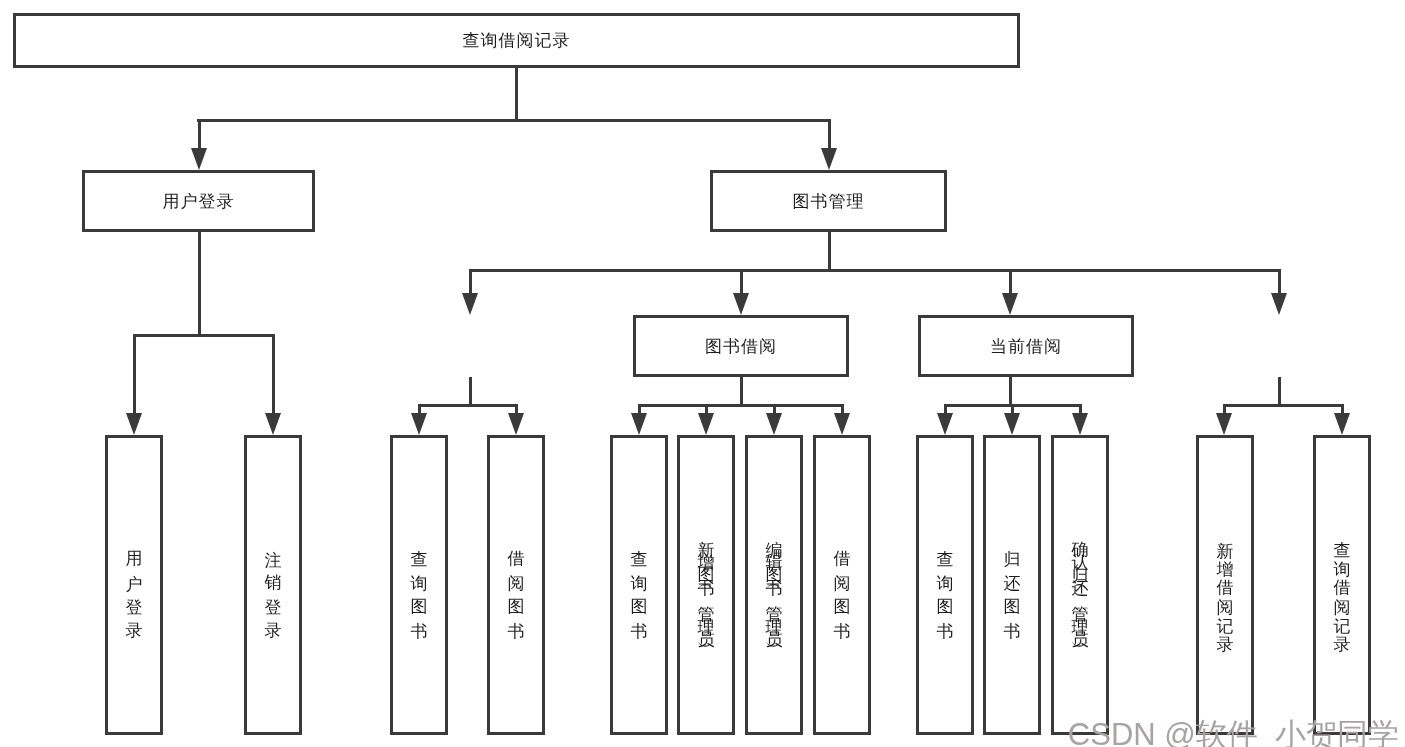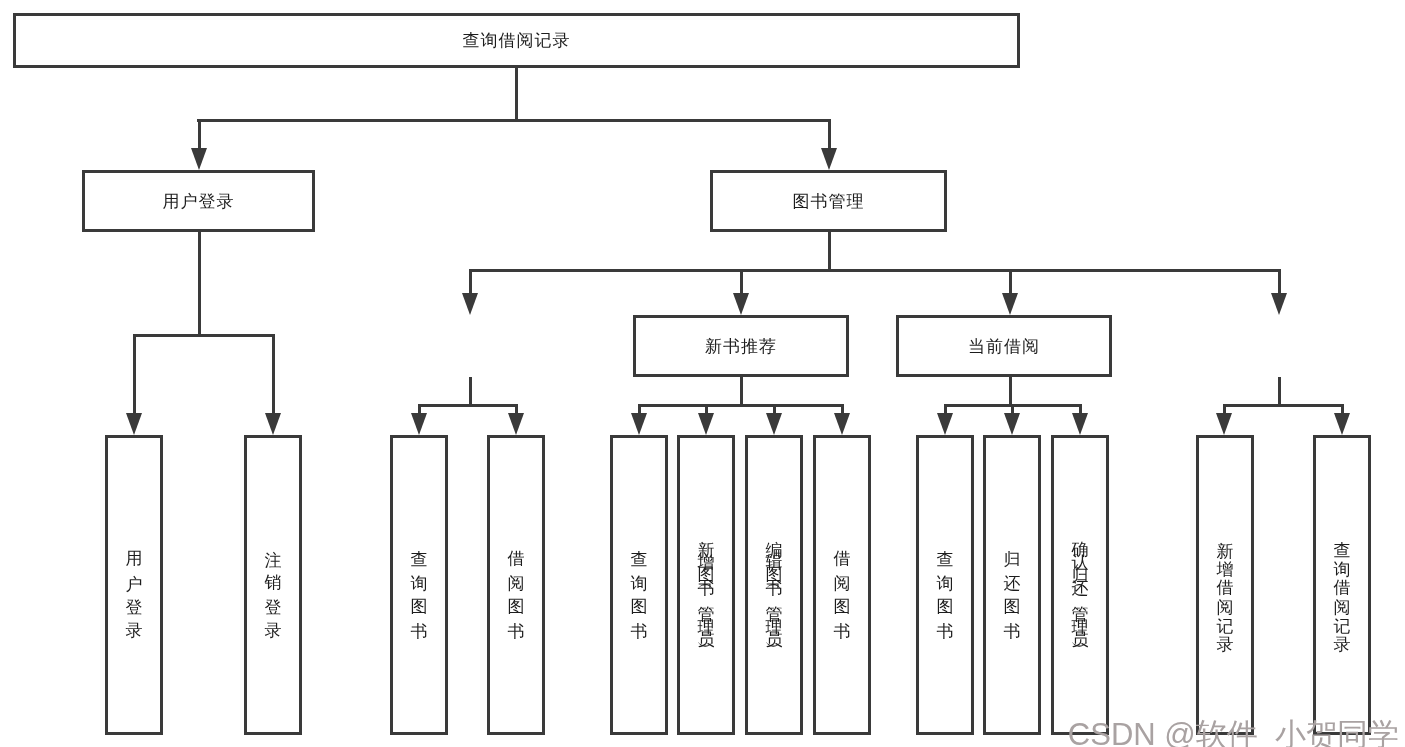--- a/index.html
+++ b/index.html
@@ -49,23 +49,23 @@
   </div>
 
   <div class="box" style="left:82px;top:170px;width:233px;height:62px">
     <span>用户登录</span>
   </div>
   <div class="box" style="left:710px;top:170px;width:237px;height:62px">
     <span>图书管理</span>
   </div>
 
   <div class="box" style="left:633px;top:315px;width:216px;height:62px">
-    <span>新书推荐</span>
+    <span>图书借阅</span>
   </div>
-  <div class="box" style="left:896px;top:315px;width:216px;height:62px">
+  <div class="box" style="left:918px;top:315px;width:216px;height:62px">
     <span>当前借阅</span>
   </div>
 
   <div class="box leaf" style="left:105px">
     <span class="vtxt ls-4">用户登录</span>
   </div>
   <div class="box leaf" style="left:244px">
     <span class="vtxt ls-4">注销登录</span>
   </div>
 

